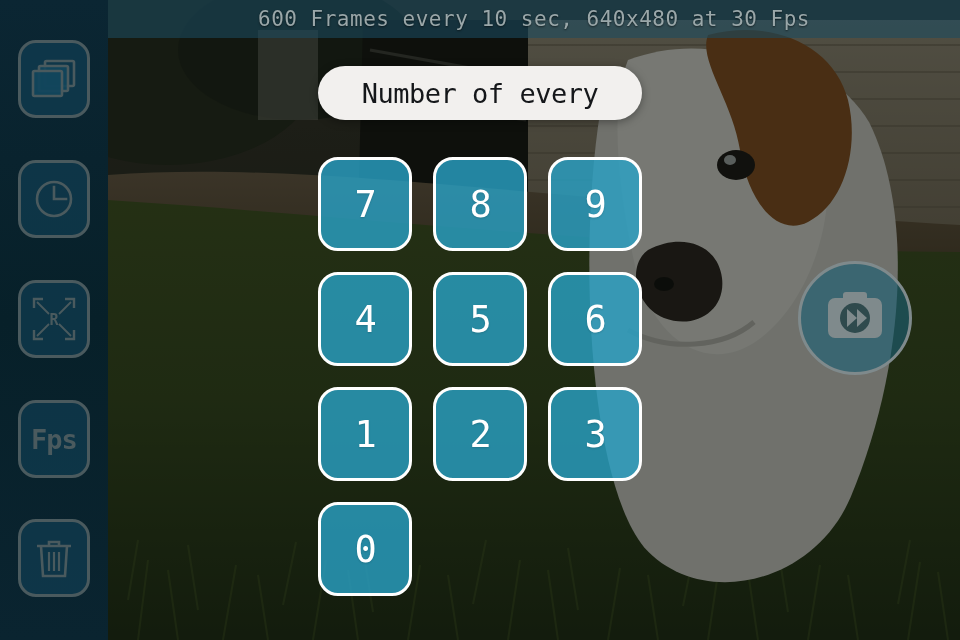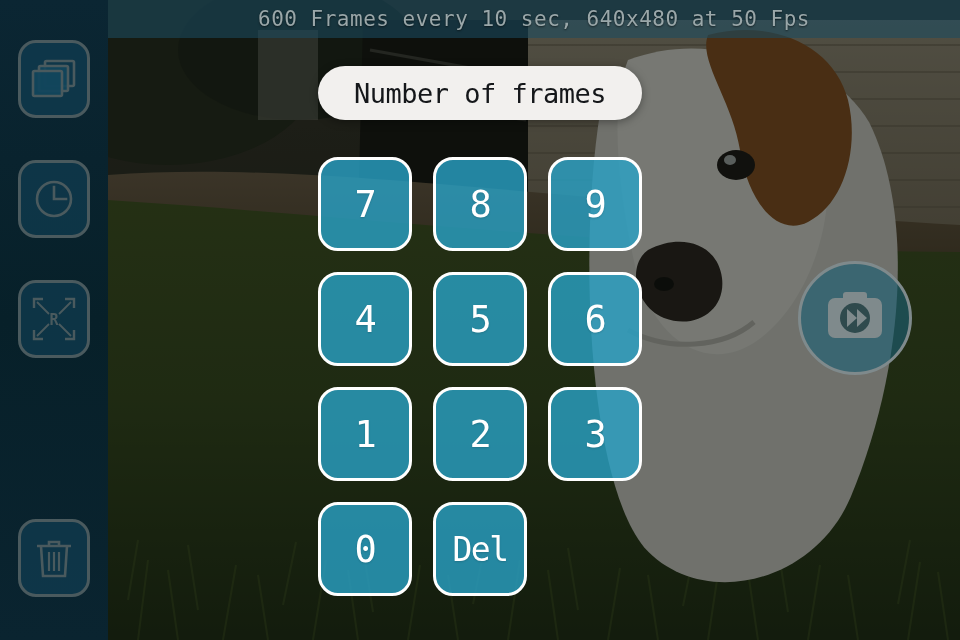--- a/index.html
+++ b/index.html
@@ -232,21 +232,21 @@
         <path d="M540 250 C 575 232, 610 245, 614 278 C 618 310, 588 330, 556 318
                  C 528 307, 518 266, 540 250 Z" fill="#2a211c"></path>
         <ellipse cx="556" cy="284" rx="10" ry="7" fill="#0f0c0a"></ellipse>
         <path d="M520 330 C 560 352, 616 348, 646 322" stroke="#bdb9b2" stroke-width="5" fill="none"></path>
       </g>
     </svg>
     <div class="preview-dim"></div>
   </div>
 
   <div class="statusbar">
-    <span class="txt">600 Frames  every 10 sec, 640x480 at 50 Fps</span>
+    <span class="txt">600 Frames  every 10 sec, 640x480 at 30 Fps</span>
   </div>
 
   <div class="sidebar">
 
     <div class="side-btn sb-0">
       <span>
         <svg width="46" height="42" viewBox="0 0 46 42" fill="none" stroke="#4a5a5e" stroke-width="2.6">
           <rect x="14" y="3" width="29" height="25" rx="1.5"></rect>
           <rect x="8" y="8" width="29" height="25" rx="1.5" fill="rgba(18,70,92,0.9)"></rect>
           <rect x="2" y="13" width="29" height="25" rx="1.5" fill="rgba(18,70,92,0.95)"></rect>
@@ -269,36 +269,39 @@
           <path d="M3 12 L3 3 L12 3"></path>
           <path d="M34 3 L43 3 L43 12"></path>
           <path d="M43 34 L43 43 L34 43"></path>
           <path d="M12 43 L3 43 L3 34"></path>
           <path d="M6 6 L18 18 M40 6 L28 18 M40 40 L28 28 M6 40 L18 28" stroke-width="1.8"></path>
           <text x="23" y="29" font-family="DejaVu Sans Mono, monospace" font-size="15" font-weight="bold" fill="#4a5a5e" stroke="none" text-anchor="middle">R</text>
         </svg>
       </span>
     </div>
 
+    <div class="side-btn sb-3">
+      <span class="sb-label">Fps</span>
+    </div>
 
     <div class="side-btn sb-4">
       <span>
         <svg width="40" height="44" viewBox="0 0 40 44" fill="none" stroke="#4a5a5e" stroke-width="2.6">
           <path d="M3 10 L37 10"></path>
           <path d="M15 10 L15 6 L25 6 L25 10"></path>
           <path d="M7 10 L9 40 L31 40 L33 10"></path>
           <path d="M15 16 L15 35 M20 16 L20 35 M25 16 L25 35" stroke-width="2.2"></path>
         </svg>
       </span>
     </div>
 
   </div>
 
   <div class="title-pill">
-    <span class="txt">Number of frames</span>
+    <span class="txt">Number of every</span>
   </div>
 
   <div class="keypad">
     <div class="key">
         <span class="txt">7</span>
       </div>
     <div class="key">
         <span class="txt">8</span>
       </div>
     <div class="key">
@@ -317,23 +320,20 @@
         <span class="txt">1</span>
       </div>
     <div class="key">
         <span class="txt">2</span>
       </div>
     <div class="key">
         <span class="txt">3</span>
       </div>
     <div class="key">
         <span class="txt">0</span>
-      </div>
-    <div class="key wide">
-        <span class="txt">Del</span>
       </div>
   </div>
 
   <div class="record-btn">
     <span>
       <svg width="62" height="56" viewBox="0 0 62 56" fill="#7f8a8c">
         <path d="M22 4 h18 a3 3 0 0 1 3 3 v3 h8 a7 7 0 0 1 7 7 v26 a7 7 0 0 1 -7 7
                  h-40 a7 7 0 0 1 -7 -7 v-26 a7 7 0 0 1 7 -7 h8 v-3 a3 3 0 0 1 3 -3 z"></path>
         <circle cx="31" cy="30" r="15" fill="#2f4a4d"></circle>
         <path d="M23 21 L33 30 L23 39 Z" fill="#7f8a8c"></path>

